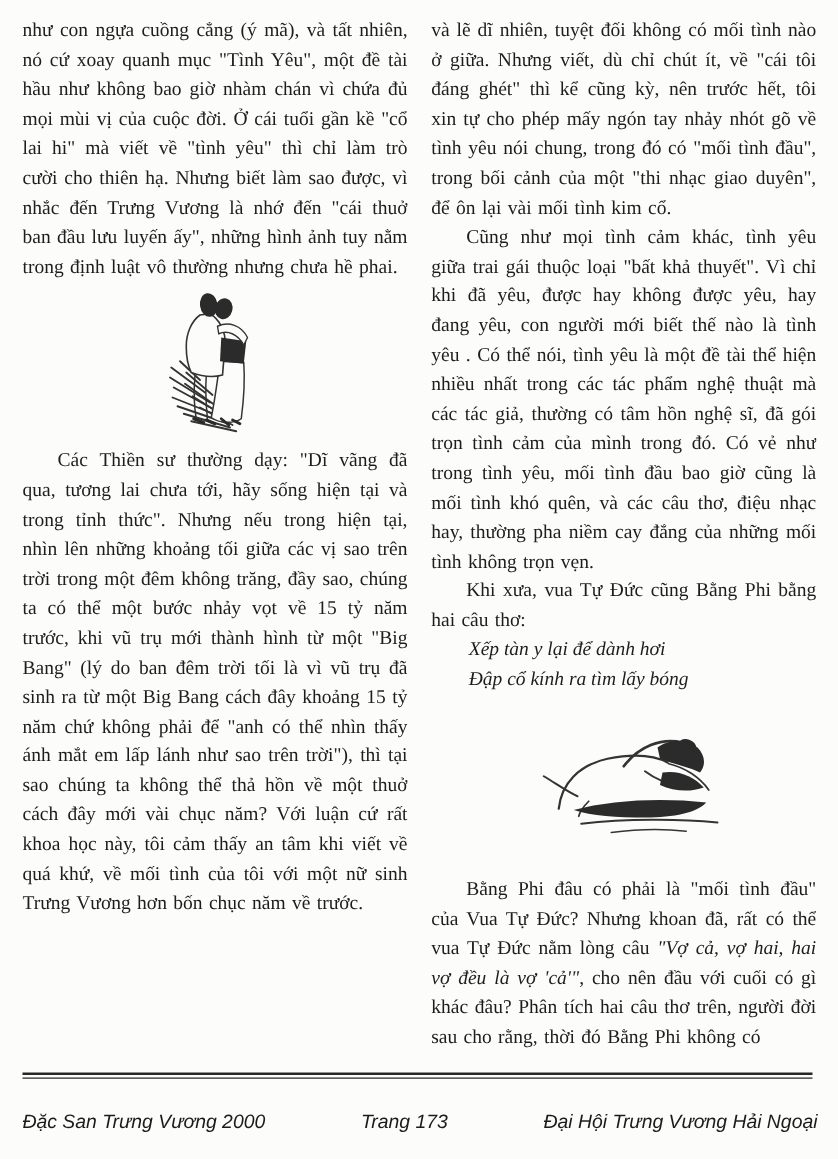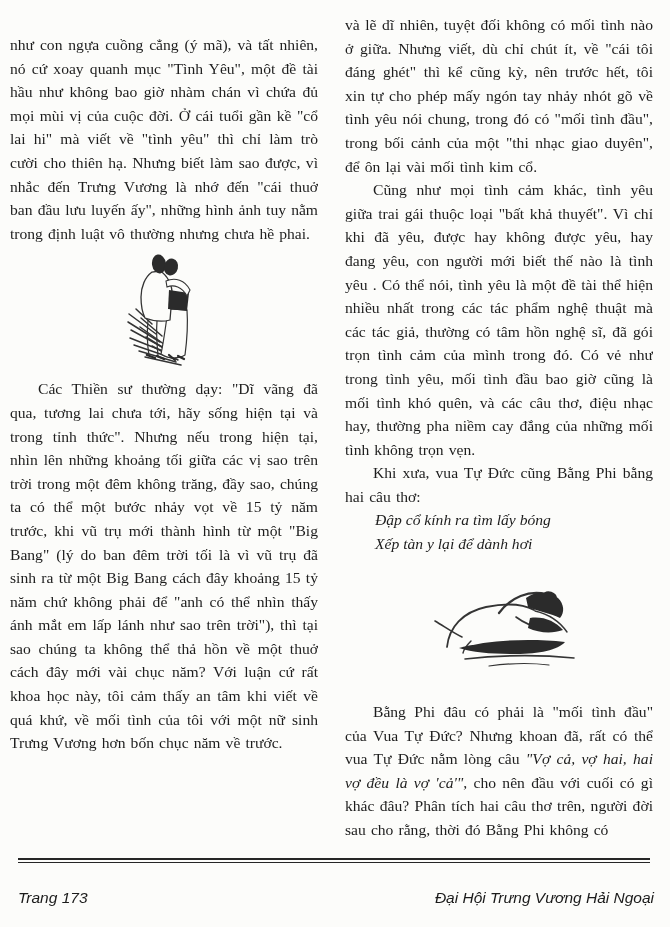--- a/index.html
+++ b/index.html
@@ -11,21 +11,21 @@
     position:relative;
     overflow:hidden;
   }
   .column {
     position:absolute;
     top:13px;
     width:308px;
     height:848px;
     overflow:hidden;
   }
-  #col-left  { left:10px;margin-top:20px; }
+  #col-left  { left:18px; }
   #col-right { left:345px; }
   p.body-par {
     margin:0;
     font-size:15.6px;
     line-height:23.6px;
     text-align:justify;
     word-spacing:1.2px;
   }
   p.indent { text-indent:28px;font-family:Liberation Serif, serif; }
   .it { font-style:italic; }
@@ -118,22 +118,22 @@
 
   <p class="body-par indent">Các Thiền sư thường dạy: "Dĩ vãng đã qua, tương lai chưa tới, hãy sống hiện tại và trong tỉnh thức". Nhưng nếu trong hiện tại, nhìn lên những khoảng tối giữa các vị sao trên trời trong một đêm không trăng, đầy sao, chúng ta có thể một bước nhảy vọt về 15 tỷ năm trước, khi vũ trụ mới thành hình từ một "Big Bang" (lý do ban đêm trời tối là vì vũ trụ đã sinh ra từ một Big Bang cách đây khoảng 15 tỷ năm chứ không phải để "anh có thể nhìn thấy ánh mắt em lấp lánh như sao trên trời"), thì tại sao chúng ta không thể thả hồn về một thuở cách đây mới vài chục năm? Với luận cứ rất khoa học này, tôi cảm thấy an tâm khi viết về quá khứ, về mối tình của tôi với một nữ sinh Trưng Vương hơn bốn chục năm về trước.</p>
 </div>
 
 <div id="col-right" class="column">
   <p class="body-par">và lẽ dĩ nhiên, tuyệt đối không có mối tình nào ở giữa. Nhưng viết, dù chỉ chút ít, về "cái tôi đáng ghét" thì kể cũng kỳ, nên trước hết, tôi xin tự cho phép mấy ngón tay nhảy nhót gõ về tình yêu nói chung, trong đó có "mối tình đầu", trong bối cảnh của một "thi nhạc giao duyên", để ôn lại vài mối tình kim cổ.</p>
   <p class="body-par indent">Cũng như mọi tình cảm khác, tình yêu giữa trai gái thuộc loại "bất khả thuyết". Vì chỉ khi đã yêu, được hay không được yêu, hay đang yêu, con người mới biết thế nào là tình yêu . Có thể nói, tình yêu là một đề tài thể hiện nhiều nhất trong các tác phẩm nghệ thuật mà các tác giả, thường có tâm hồn nghệ sĩ, đã gói trọn tình cảm của mình trong đó. Có vẻ như trong tình yêu, mối tình đầu bao giờ cũng là mối tình khó quên, và các câu thơ, điệu nhạc hay, thường pha niềm cay đắng của những mối tình không trọn vẹn.</p>
   <p class="body-par indent">Khi xưa, vua Tự Đức cũng Bằng Phi bằng hai câu thơ:</p>
 
   <div class="verse">
+    <div>Xếp tàn y lại để dành hơi</div>
     <div>Đập cổ kính ra tìm lấy bóng</div>
-    <div>Xếp tàn y lại để dành hơi</div>
   </div>
 
   <div class="illus-wrap-2">
     <svg width="170" height="90" viewBox="0 0 170 90">
 
       <path d="M4,36 C14,42 24,49 31,52" fill="none" stroke="#343434" stroke-width="1.6" stroke-linecap="round"></path>
 
       <path d="M16,62 C18,42 32,27 55,22 C75,18 92,19 103,25" fill="none" stroke="#343434" stroke-width="1.8" stroke-linecap="round"></path>
 
       <path d="M68,28 C80,12 98,5 115,9" fill="none" stroke="#343434" stroke-width="2.2" stroke-linecap="round"></path>
@@ -155,15 +155,16 @@
       <path d="M58,81 C80,78 102,78 118,80" fill="none" stroke="#343434" stroke-width="1.2" stroke-linecap="round"></path>
     </svg>
   </div>
 
   <p class="body-par indent para4"><span>Bằng Phi đâu có phải là "mối tình đầu" của Vua Tự Đức? Nhưng khoan đã, rất có thể vua Tự Đức nằm lòng câu </span><span class="it">"Vợ cả, vợ hai, hai vợ đều là vợ 'cả'"</span><span>, cho nên đầu với cuối có gì khác đâu? Phân tích hai câu thơ trên, người đời sau cho rằng, thời đó Bằng Phi không có</span></p>
 </div>
 
 <div class="double-rule"></div>
 
 <div class="footer">
+  <span>Đặc San Trưng Vương 2000</span>
   <span>Trang 173</span>
   <span>Đại Hội Trưng Vương Hải Ngoại</span>
 </div>
 
 </body></html>

